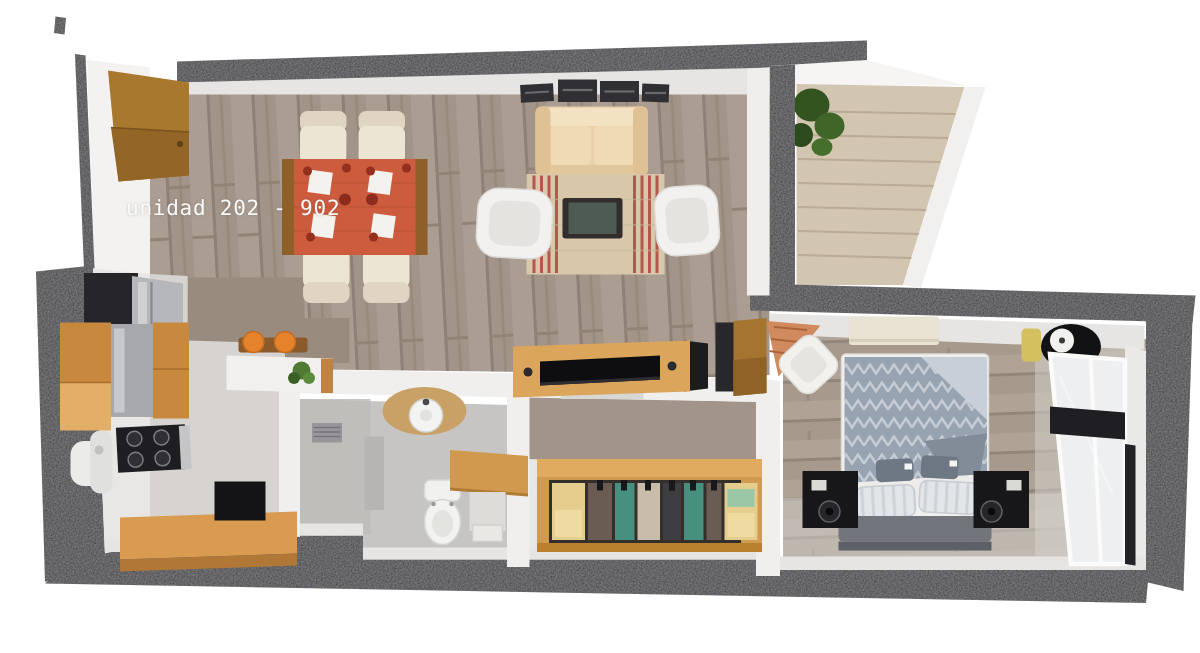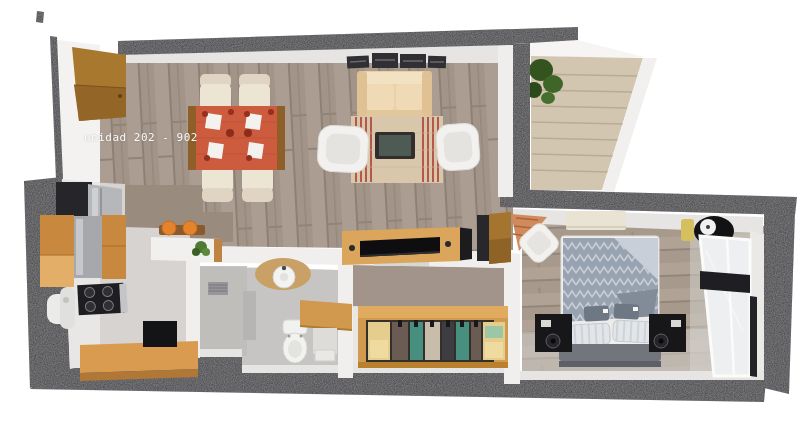--- a/index.html
+++ b/index.html
@@ -1,21 +1,21 @@
 <!DOCTYPE html>
 <html><head>
 <meta charset="utf-8">
 <style>
   html,body{margin:0;padding:0;background:#ffffff;}
   #stage{position:relative;width:800px;height:435px;background:#ffffff;overflow:hidden;
          font-family:"DejaVu Sans","Liberation Sans",sans-serif;}
   #plan-svg{position:absolute;left:0;top:0;}
   .unit-label{position:absolute;left:84px;top:131px;color:#fafafa;
               font-family:"DejaVu Sans Mono","Liberation Mono",monospace;
-              font-size:11px;letter-spacing:.5px;
+              font-size:14px;letter-spacing:.5px;
               text-shadow:0 0 2px rgba(90,85,80,.35);white-space:nowrap;}
 </style>
 </head>
 <body>
 
 <div id="stage">
 <svg id="plan-svg" width="800" height="435" viewBox="0 0 800 435">
   <defs>
     <filter id="speckle" x="-5%" y="-5%" width="110%" height="110%">
       <feTurbulence type="fractalNoise" baseFrequency="0.9" numOctaves="2" result="n"></feTurbulence>

